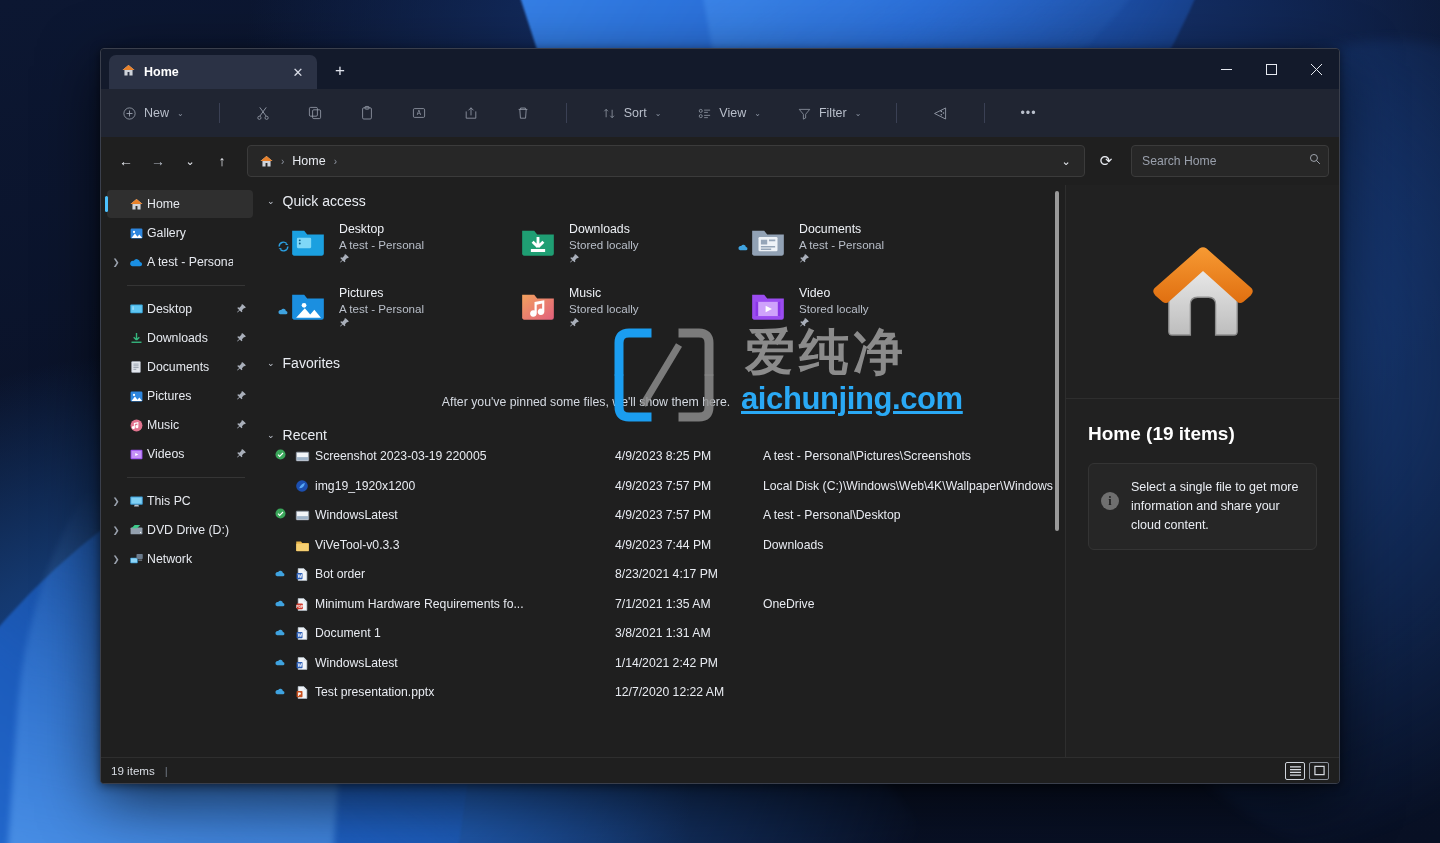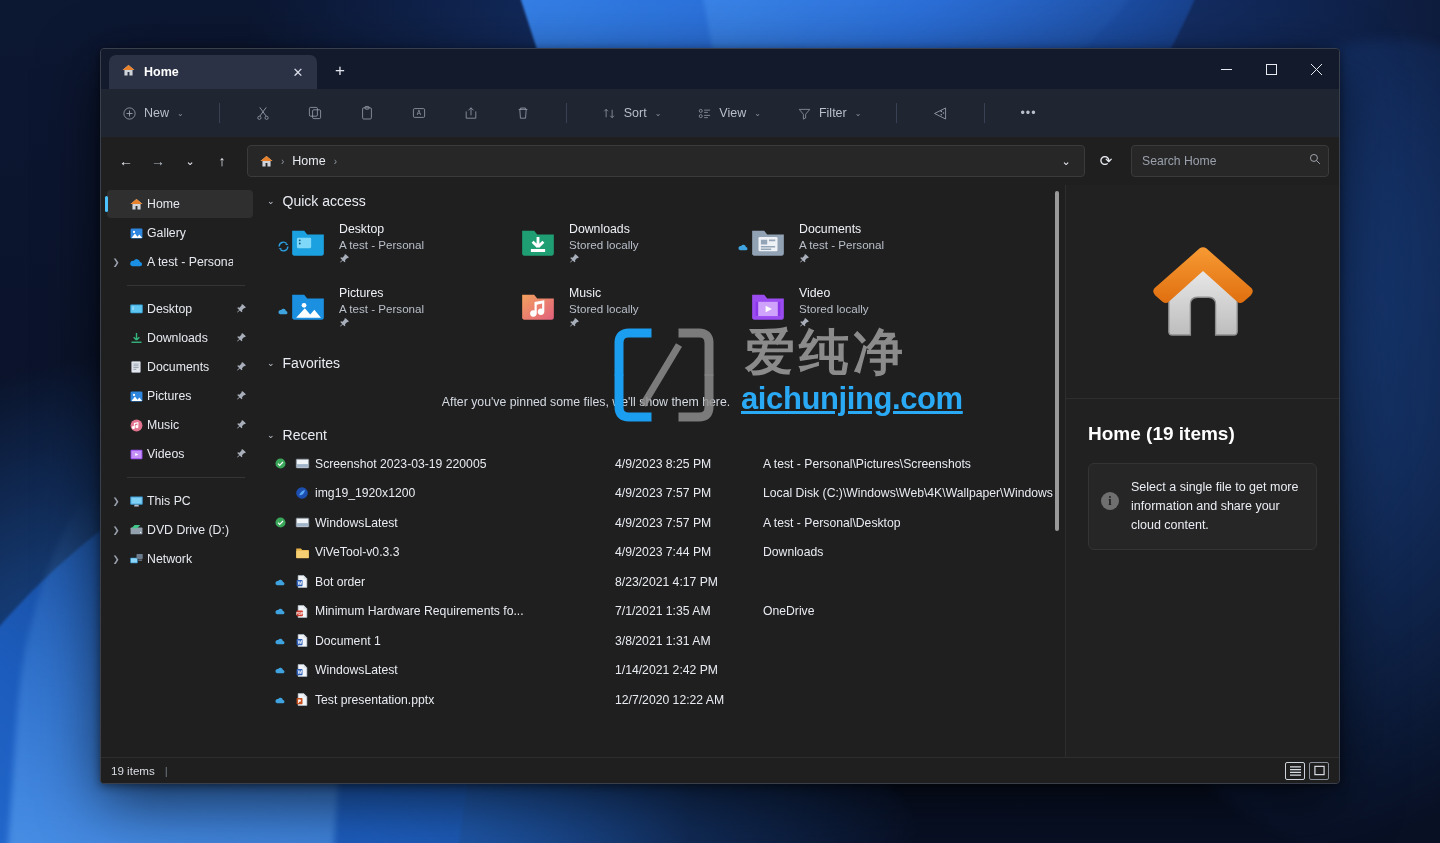--- a/index.html
+++ b/index.html
@@ -197,21 +197,21 @@
   .qa-pin { color: #a9afba; font-size: 10px; margin-top: 1px; }
   .cloudbadge { position: absolute; left: -8px; bottom: 8px; font-size: 11px; }
 
   .fav-empty {
     color: #d5dae2; font-size: 12.3px; text-align: center;
     padding: 22px 0 10px 0; margin-right: 160px;
   }
 
   .rec-list { padding-top: 4px; }
   .rec-row {
-    display: flex; align-items: center; height: 29.5px;
+    display: flex; align-items: flex-start; height: 29.5px;
     font-size: 12.2px; color: #e8ebf1; padding-left: 4px;
   }
   .rec-status { width: 18px; flex: 0 0 18px; display:flex; align-items:center; justify-content:center; }
   .rec-ico { width: 26px; flex: 0 0 26px; display: flex; align-items: center; justify-content: center; }
   .rec-name { width: 300px; flex: 0 0 300px; white-space: nowrap; overflow: hidden; text-overflow: ellipsis; }
   .rec-date { width: 148px; flex: 0 0 148px; }
   .rec-path { flex: 1; white-space: nowrap; overflow: hidden; }
 
   .vscroll {
     position: absolute; right: 3px; top: 4px; width: 10px; bottom: 4px;

